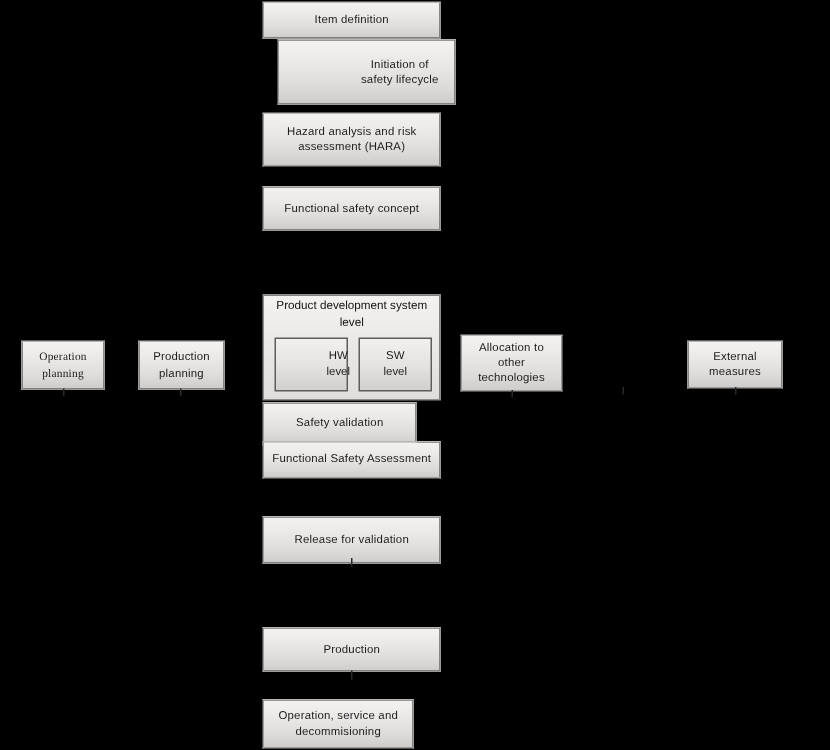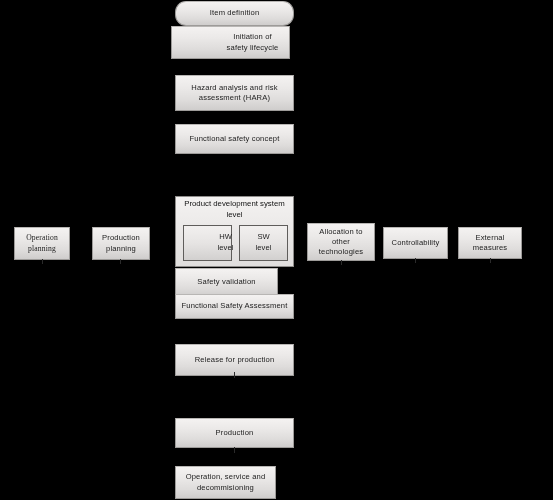--- a/index.html
+++ b/index.html
@@ -95,23 +95,23 @@
     position: absolute;
     width: 1px;
     background: #2a2a2a;
   }
 </style>
 </head>
 <body>
 
 <div id="canvas">
 
-  <div class="box" style="left:175px; top:1px; width:119px; height:25px;border-radius:11px;">Item definition</div>
+  <div class="box" style="left:175px; top:1px; width:119px; height:25px;">Item definition</div>
 
-  <div class="box" style="left:171px; top:26px; width:119px; height:33px;padding-left:44px;">Initiation of
+  <div class="box" style="left:185px; top:26px; width:119px; height:44px;padding-left:44px;">Initiation of
 safety lifecycle</div>
 
   <div class="box" style="left:175px; top:75px; width:119px; height:36px;">Hazard analysis and risk
 assessment (HARA)</div>
 
   <div class="box" style="left:175px; top:124px; width:119px; height:30px;">Functional safety concept</div>
 
   <div class="group-panel" style="left:175px; top:196px; width:119px; height:71px;"></div>
 
   <div class="group-header" style="left:177px; top:199px; width:115px; height:22px;">Product development system
@@ -123,21 +123,21 @@
   <div class="subbox" style="left:239px; top:225px; width:49px; height:36px;">SW
 level</div>
 
   <div class="box" style="left:175px; top:268px; width:103px; height:29px;">Safety validation</div>
 
   <div class="arrow-stub" style="left:234px; top:298px; width:1px; height:6px;"></div>
   <div class="arrow-head" style="left:230.5px; top:303px;"></div>
 
   <div class="box" style="left:175px; top:294px; width:119px; height:25px;">Functional Safety Assessment</div>
 
-  <div class="box" style="left:175px; top:344px; width:119px; height:32px;">Release for production</div>
+  <div class="box" style="left:175px; top:344px; width:119px; height:32px;">Release for validation</div>
 
   <div class="tick" style="left:234px; top:372px; width:1px; height:6px;"></div>
 
   <div class="box" style="left:175px; top:418px; width:119px; height:30px;">Production</div>
 
   <div class="tick" style="left:234px; top:447px; width:1px; height:6px;"></div>
 
   <div class="box" style="left:175px; top:466px; width:101px; height:33px;">Operation, service and
 decommisioning</div>
 
@@ -147,20 +147,19 @@
 
   <div class="box" style="left:92px; top:227px; width:58px; height:33px;">Production
 planning</div>
   <div class="tick" style="left:120px; top:259px; width:1px; height:5px;"></div>
 
   <div class="box" style="left:307px; top:223px; width:68px; height:38px;">Allocation to
 other
 technologies</div>
   <div class="tick" style="left:341px; top:260px; width:1px; height:5px;"></div>
 
-  <div class="box" style="left:383px; top:227px; width:65px; height:32px;">Controllability</div>
   <div class="tick" style="left:415px; top:258px; width:1px; height:5px;"></div>
 
   <div class="box" style="left:458px; top:227px; width:64px; height:32px;">External
 measures</div>
   <div class="tick" style="left:490px; top:258px; width:1px; height:5px;"></div>
 
 </div>
 
 </body></html>

